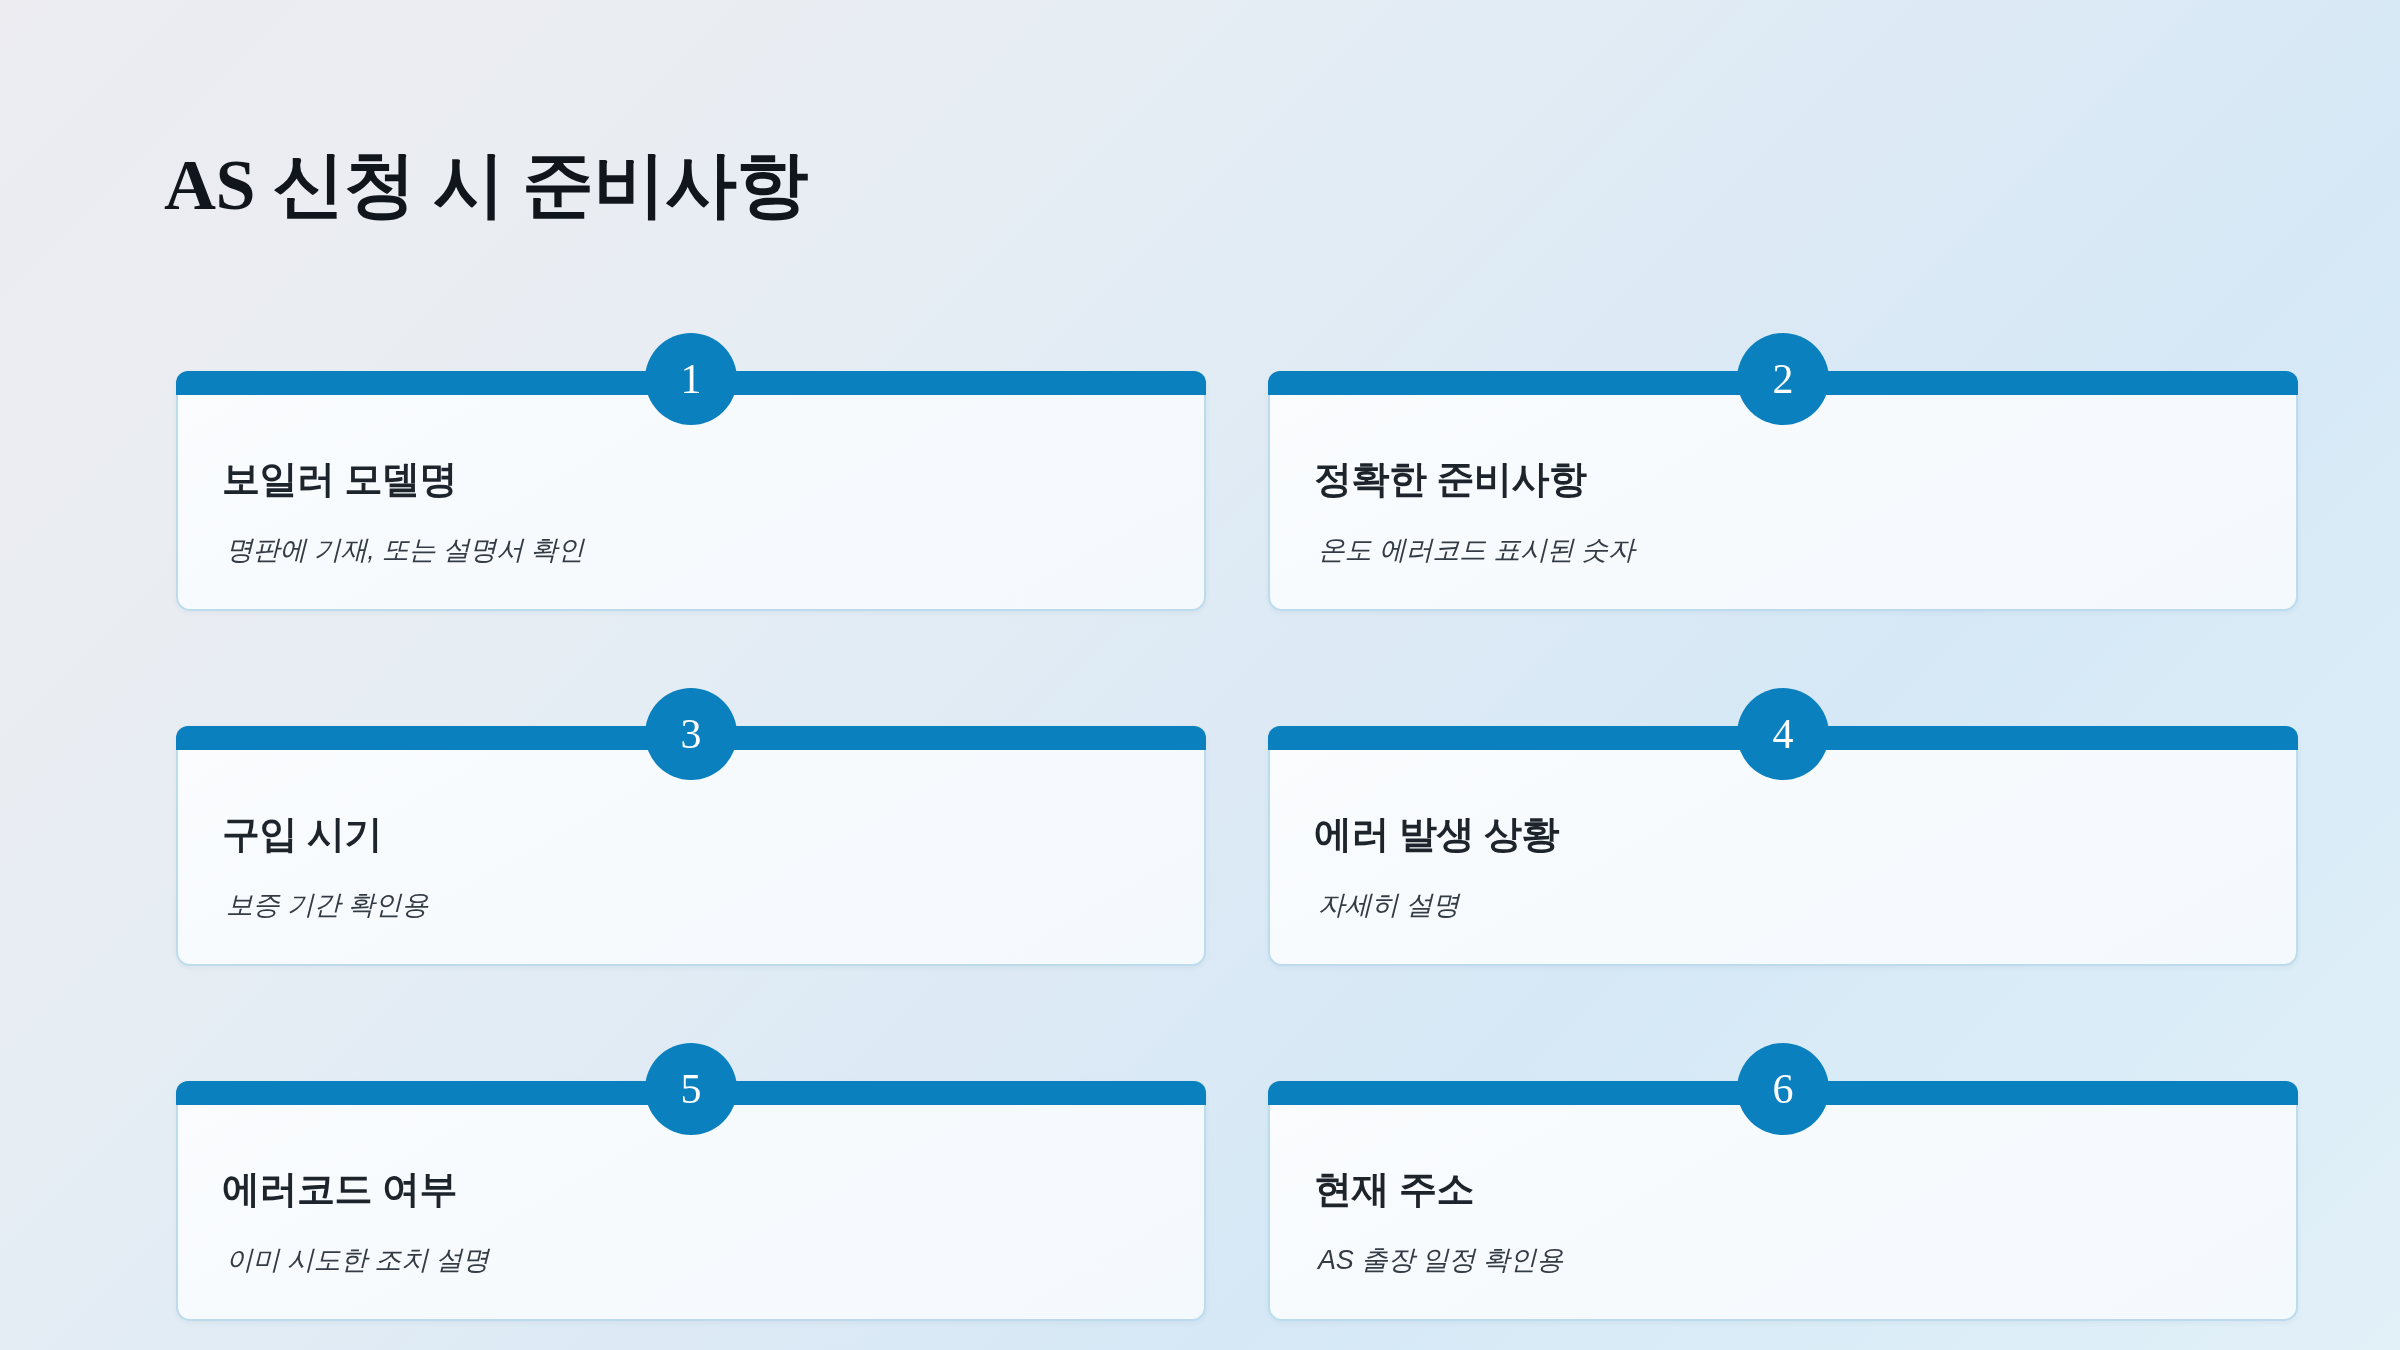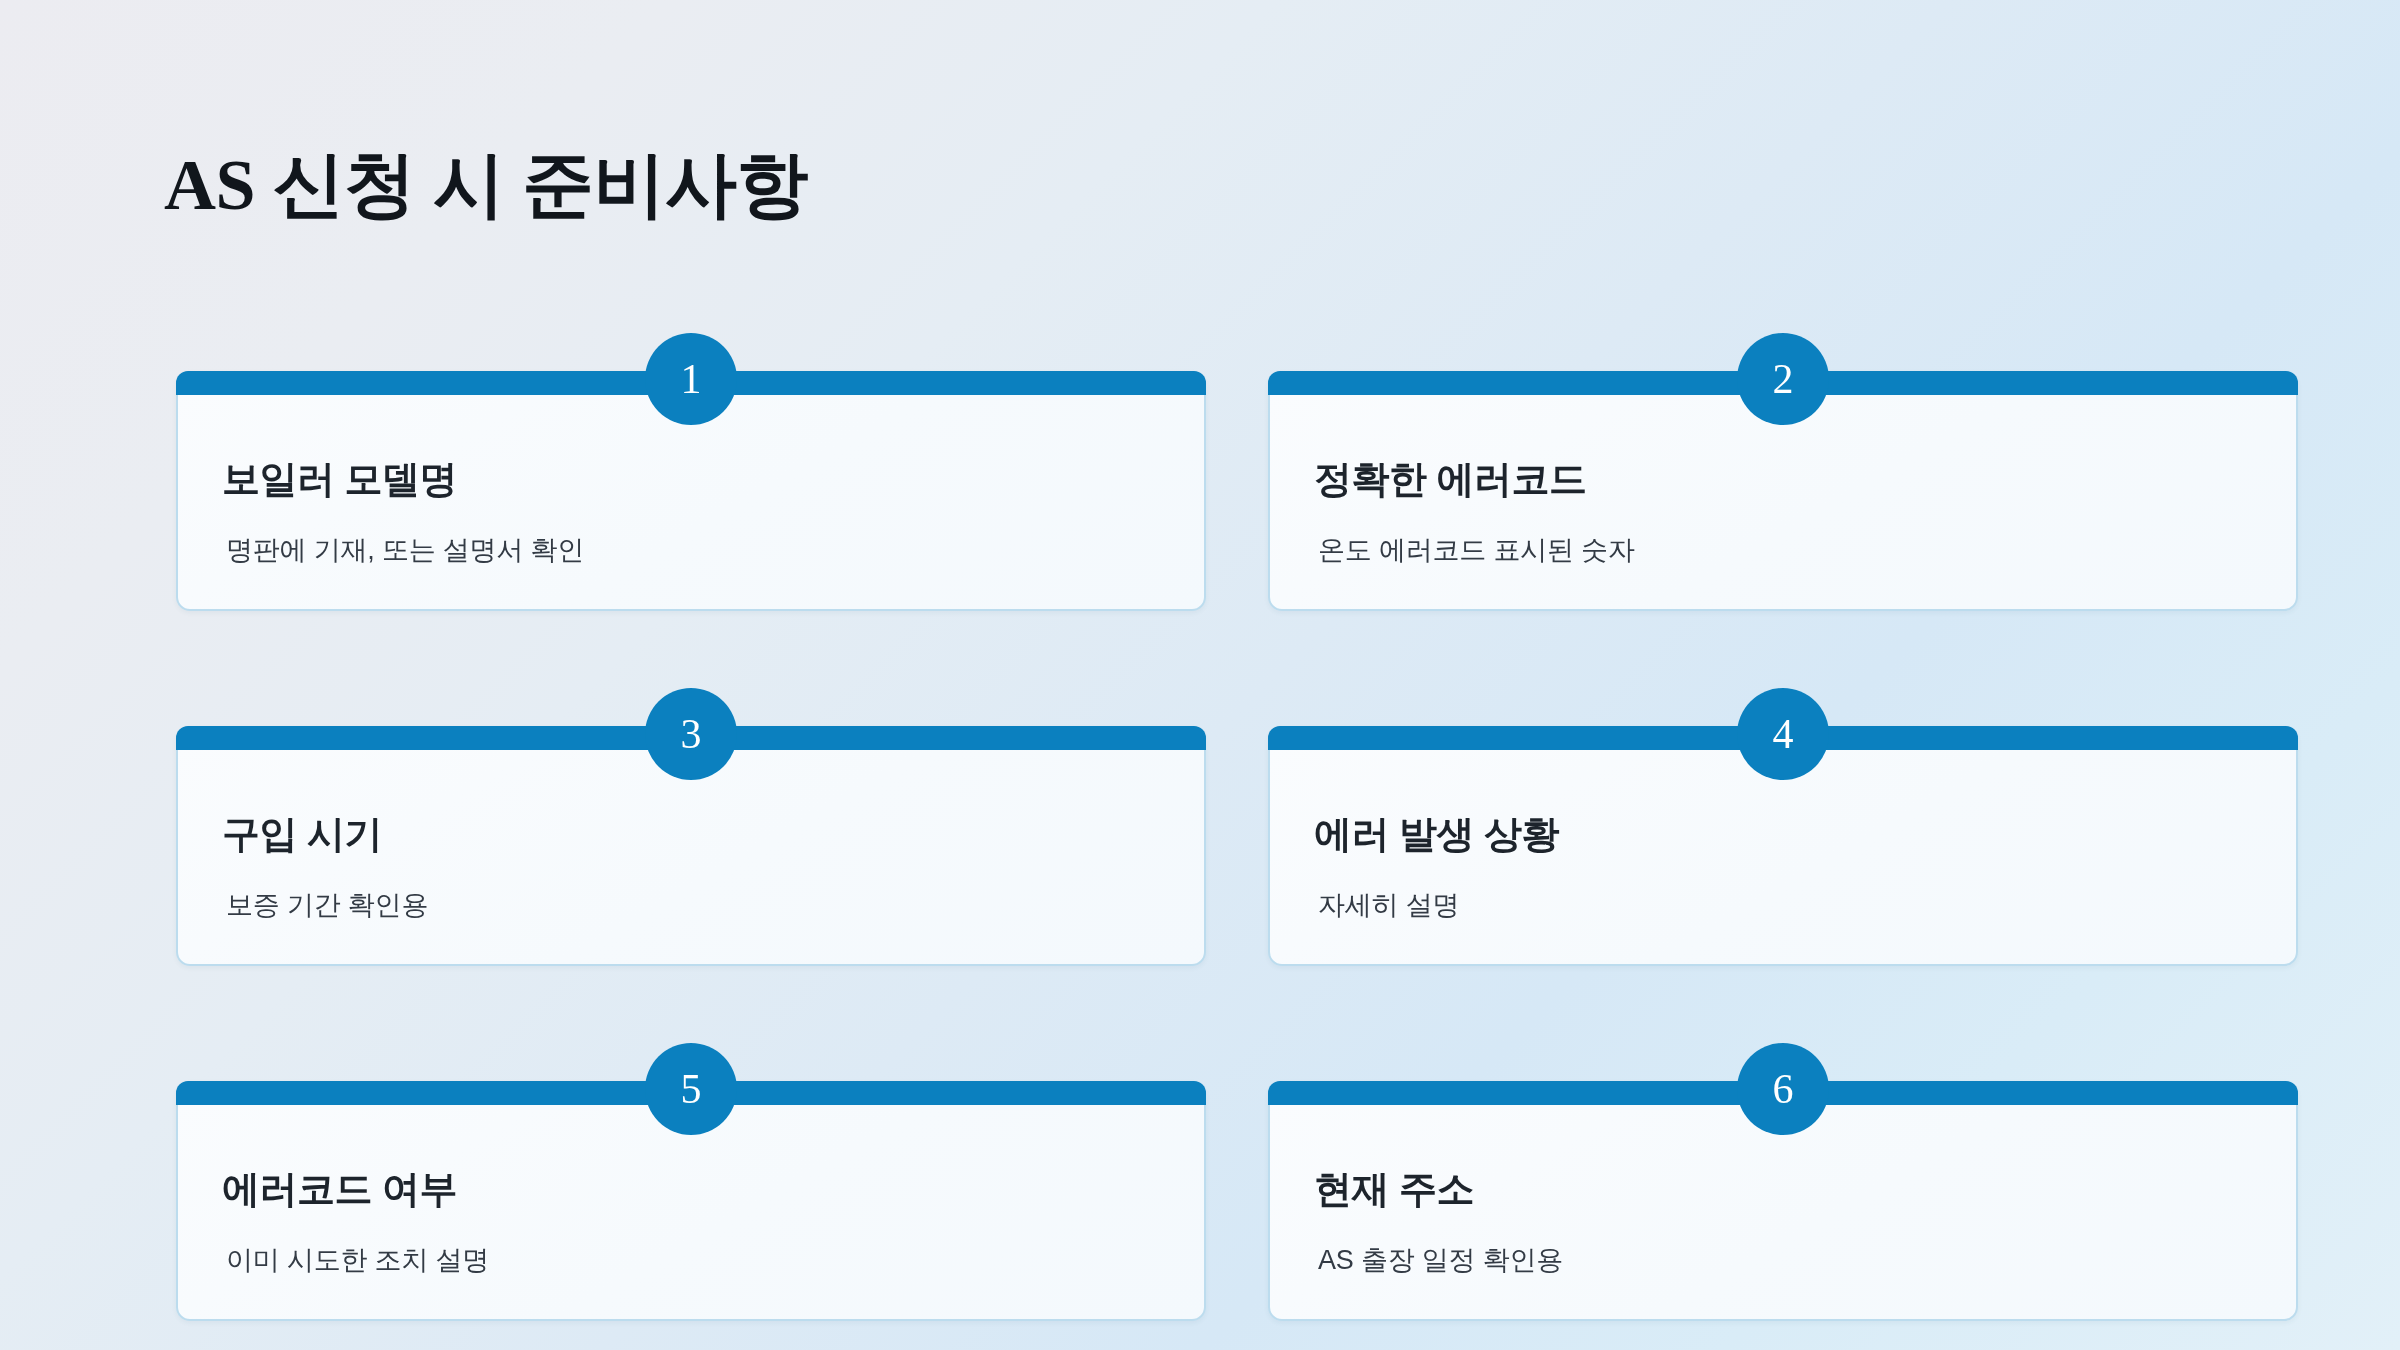--- a/index.html
+++ b/index.html
@@ -106,20 +106,21 @@
   .card-desc {
     position:absolute;
     left:36px;
     top:148px;
     font-size:27px;
     font-weight:normal;
     color:#333b45;
     letter-spacing:-0.2px;
     line-height:1.3;
     white-space:nowrap;
+    font-style:italic;
   }
 </style>
 </head>
 <body>
 
 <div class="slide">
 
   <h1 class="page-title">AS 신청 시 준비사항</h1>
 
   <div class="card-grid">
@@ -130,21 +131,21 @@
         <div class="card-badge">1</div>
         <div class="card-title">보일러 모델명</div>
         <div class="card-desc">명판에 기재, 또는 설명서 확인</div>
       </div>
     </div>
 
     <div class="card">
       <div class="card-body">
         <div class="card-bar"></div>
         <div class="card-badge">2</div>
-        <div class="card-title">정확한 에러코드</div>
+        <div class="card-title">정확한 준비사항</div>
         <div class="card-desc">온도 에러코드 표시된 숫자</div>
       </div>
     </div>
 
     <div class="card">
       <div class="card-body">
         <div class="card-bar"></div>
         <div class="card-badge">3</div>
         <div class="card-title">구입 시기</div>
         <div class="card-desc">보증 기간 확인용</div>

